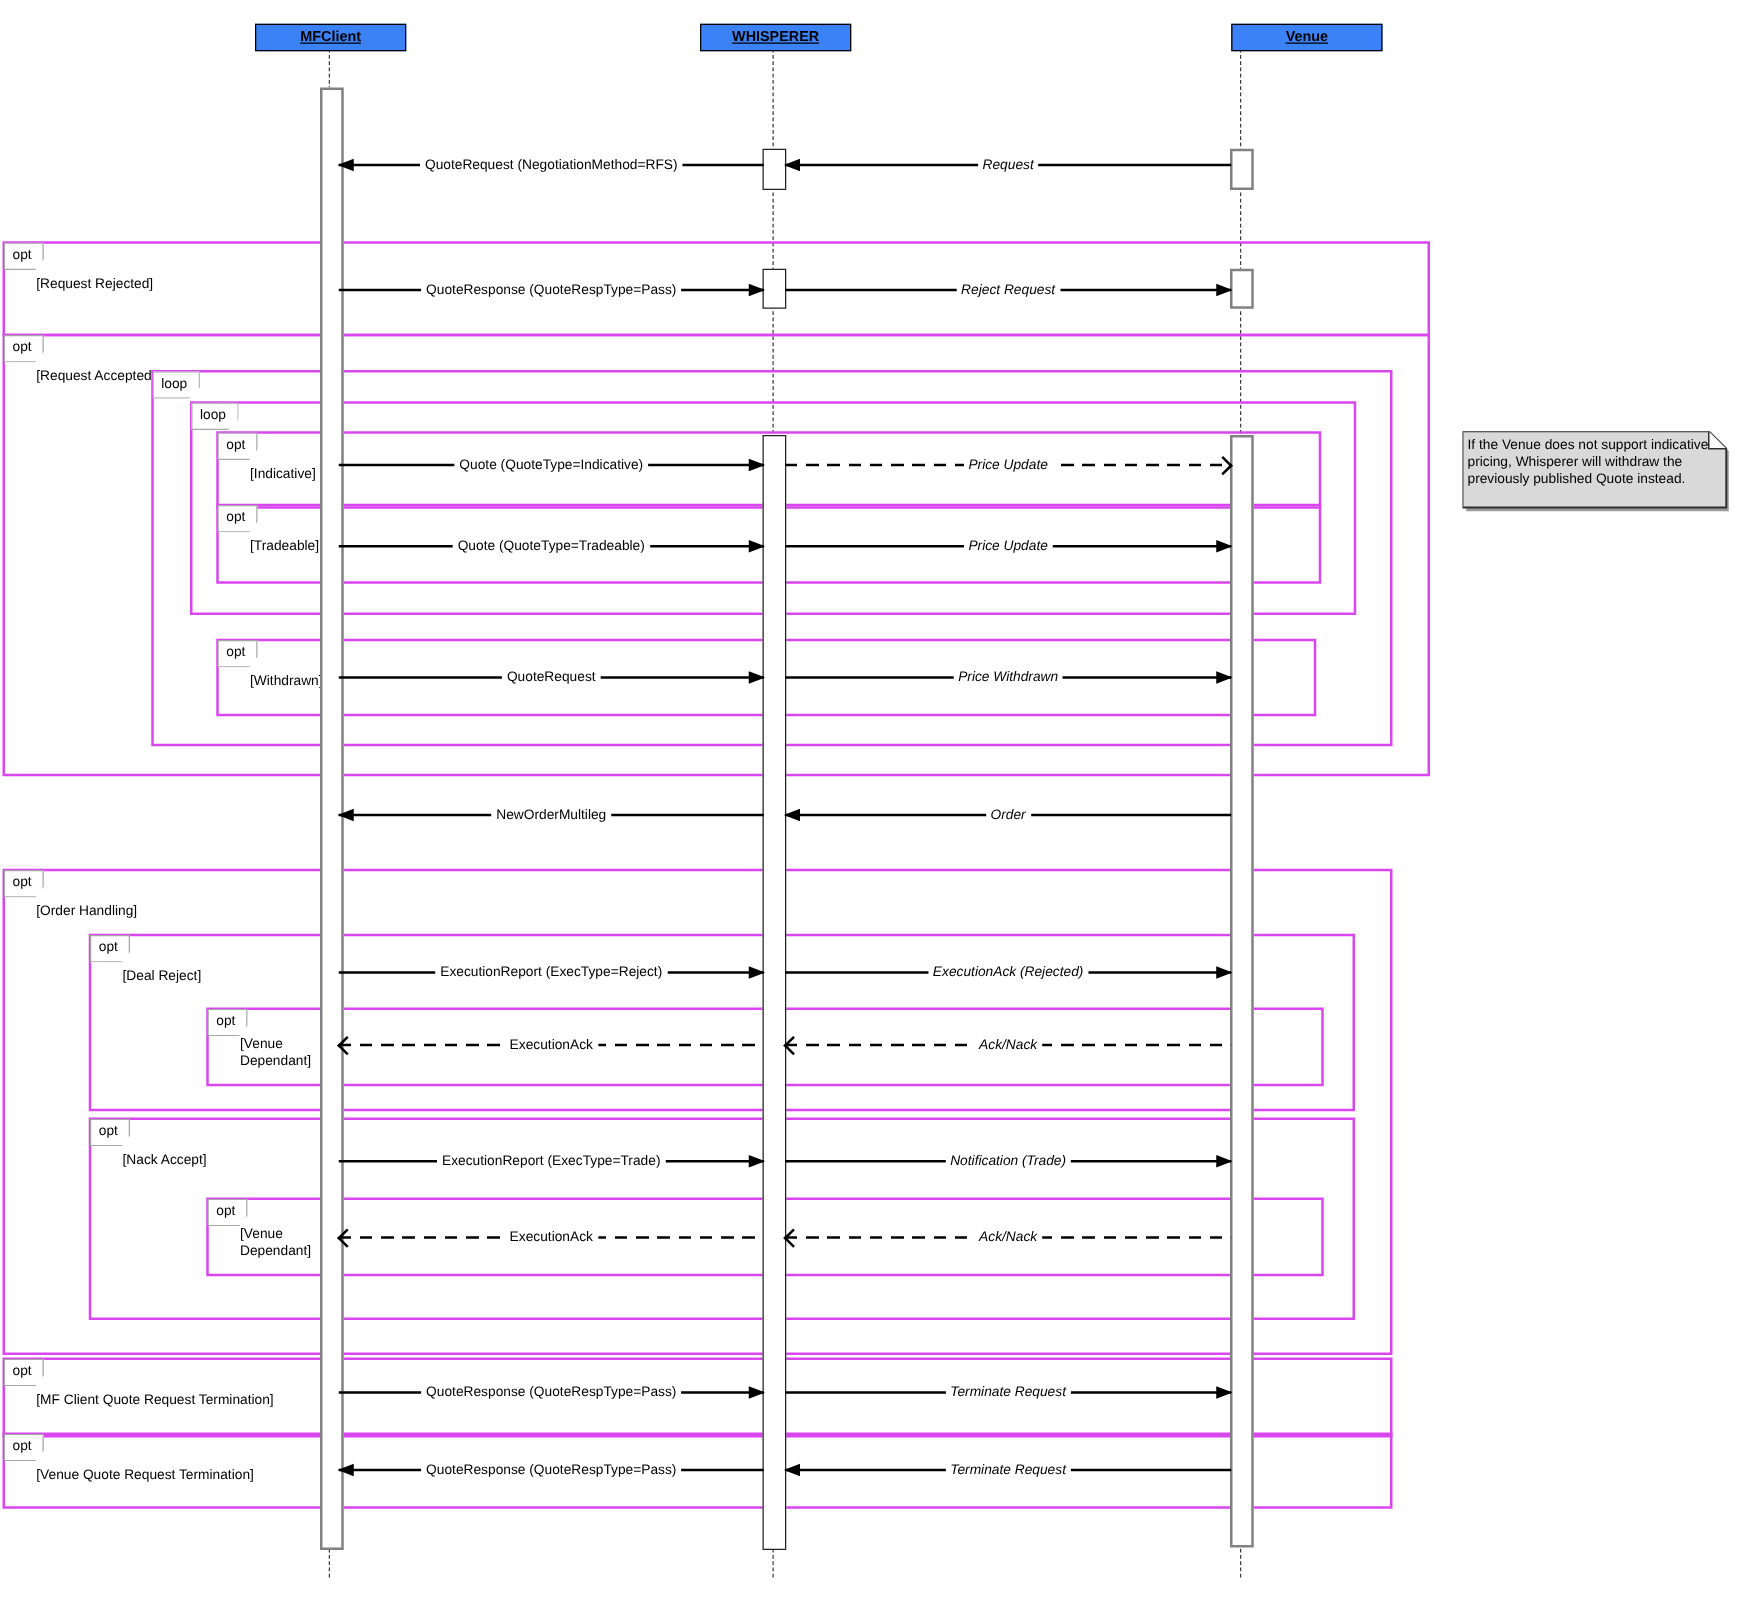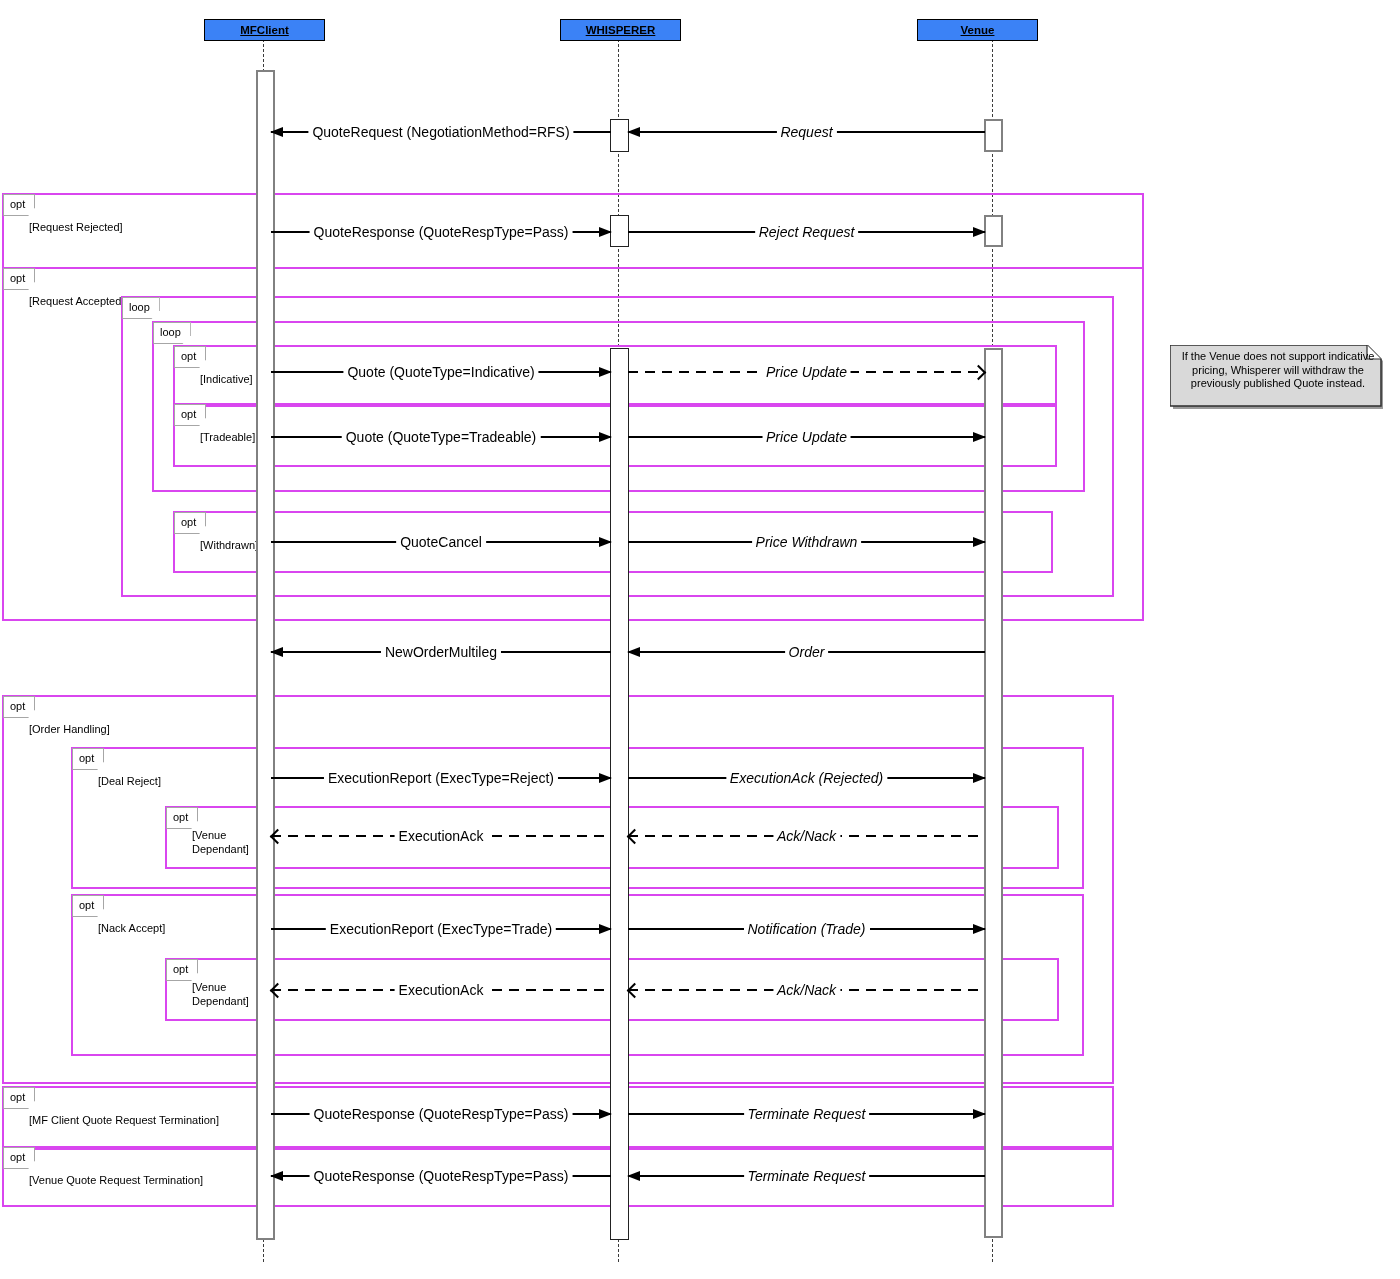--- a/index.html
+++ b/index.html
@@ -35,56 +35,56 @@
   .guard { position:absolute; left:6px; top:26px; font-size:11px; white-space:nowrap;padding-left:19px; }
   .guard.wrap { white-space:normal; width:64px; top:20px; line-height:14px; }
 
   
   .msg { position:absolute; height:0; z-index:4; }
   .msg .line { position:absolute; left:0; right:0; top:0; height:0; border-top:2px solid #000; }
   .msg.dashed .line { border-top:none; height:2px;
     background:repeating-linear-gradient(90deg,#000 0 10px,transparent 10px 17px); }
   .mlabel {
     position:absolute; left:50%; top:1px; transform:translate(-50%,-50%);
-    background:#fff; padding:0 4px; font-size:14px; white-space:nowrap;
+    background:#fff; padding:0 4px; font-size:11px; white-space:nowrap;
   }
   .it { font-style:italic; }
   .ah-right { position:absolute; right:-1px; top:-4px; width:0; height:0;
     border-left:13px solid #000; border-top:5px solid transparent; border-bottom:5px solid transparent; }
   .ah-left { position:absolute; left:-1px; top:-4px; width:0; height:0;
     border-right:13px solid #000; border-top:5px solid transparent; border-bottom:5px solid transparent; }
   .oh-right { position:absolute; right:1px; top:-4px; width:9px; height:9px;
     border-right:2px solid #000; border-bottom:2px solid #000; transform:rotate(-45deg); }
   .oh-left { position:absolute; left:1px; top:-4px; width:9px; height:9px;
     border-left:2px solid #000; border-bottom:2px solid #000; transform:rotate(45deg); }
 
   
   .note { position:absolute; left:1170px; top:345px; width:214px; height:65px; z-index:5; }
   .note svg { position:absolute; left:0; top:0; }
   .note-text {
-    position:absolute; left:0; top:3px; width:208px; text-align:center;
+    position:absolute; left:0; top:3px; width:208px; text-align:left;
     font-size:11px; line-height:13.5px; padding:2px 4px;
   }
 </style>
 </head>
 <body>
 
 <div class="canvas">
 
   <div class="lifeline" style="left:263px;"></div>
   <div class="lifeline" style="left:618px;"></div>
   <div class="lifeline" style="left:992px;"></div>
 
   <div class="actor" style="left:204px;">
     <span class="actor-name">MFClient</span>
   </div>
   <div class="actor" style="left:560px;">
     <span class="actor-name">WHISPERER</span>
   </div>
-  <div class="actor" style="left:917px;justify-content:center;">
+  <div class="actor" style="left:985px;justify-content:center;">
     <span class="actor-name">Venue</span>
   </div>
 
   <div class="frag" style="left:2px;top:193px;width:1138px;height:72px;">
     <div class="ftab">opt</div>
     <div class="guard">[Request Rejected]</div>
   </div>
 
   <div class="frag" style="left:2px;top:267px;width:1138px;height:350px;">
     <div class="ftab">opt</div>
@@ -197,21 +197,21 @@
   </div>
   <div class="msg" style="top:436px;left:628px;width:357px;">
     <div class="line"></div>
     <span class="ah-right"></span>
     <span class="mlabel it">Price Update</span>
   </div>
 
   <div class="msg" style="top:541px;left:271px;width:340px;">
     <div class="line"></div>
     <span class="ah-right"></span>
-    <span class="mlabel">QuoteCancel</span>
+    <span class="mlabel">QuoteRequest</span>
   </div>
   <div class="msg" style="top:541px;left:628px;width:357px;">
     <div class="line"></div>
     <span class="ah-right"></span>
     <span class="mlabel it">Price Withdrawn</span>
   </div>
 
   <div class="msg" style="top:651px;left:271px;width:340px;">
     <div class="line"></div>
     <span class="ah-left"></span>

